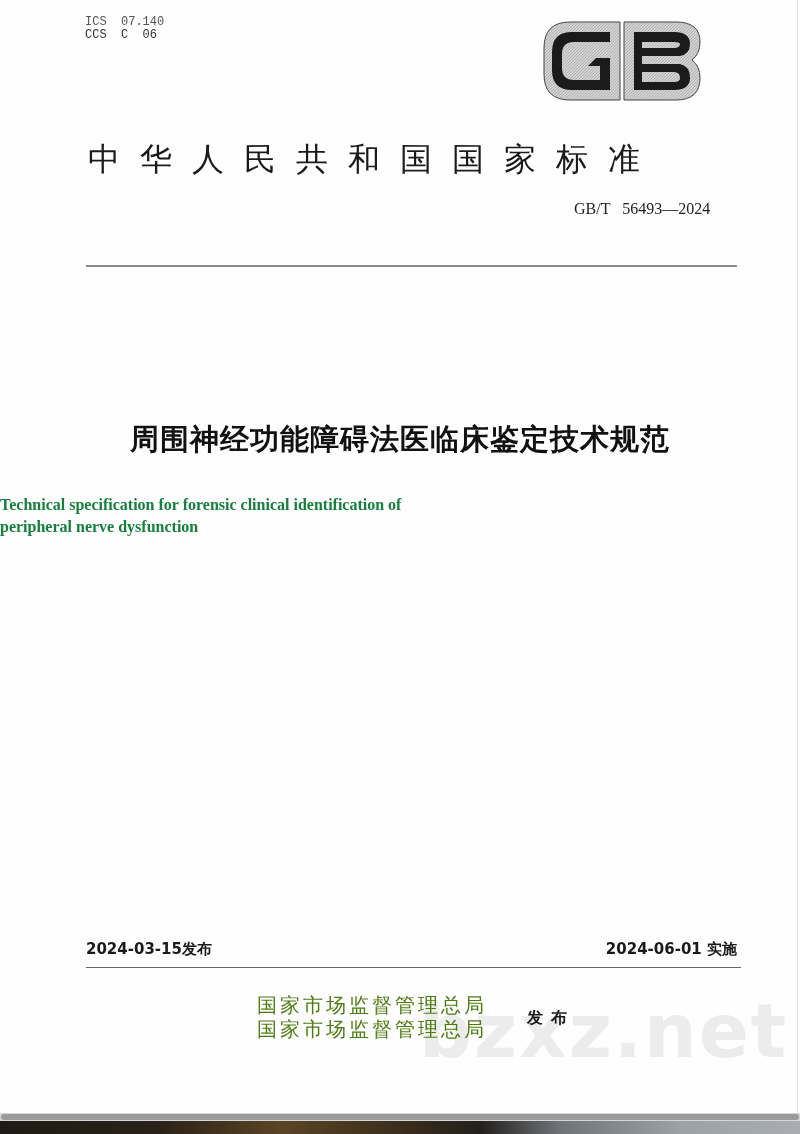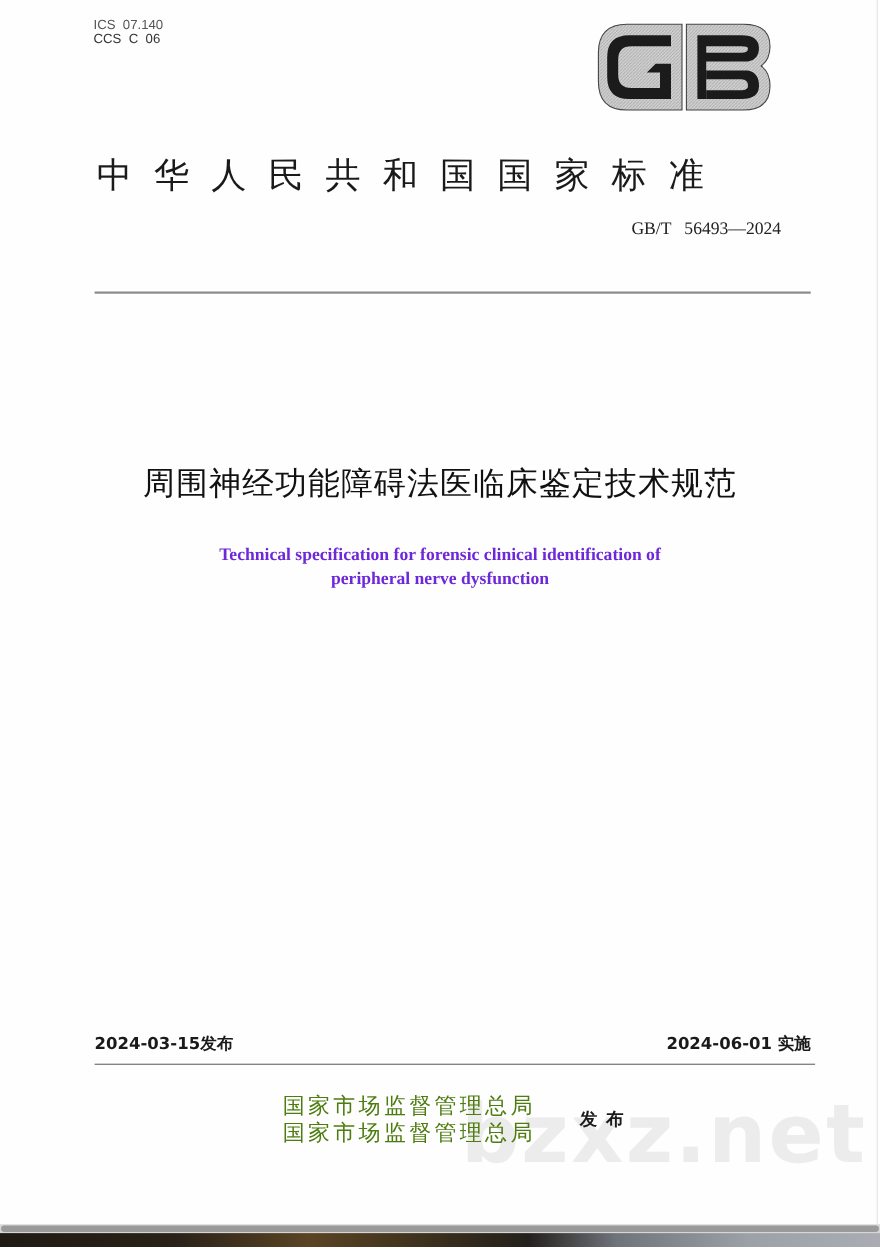--- a/index.html
+++ b/index.html
@@ -20,21 +20,21 @@
       left: 0; top: 0;
       width: 797px;
       height: 1113px;
       background: #fefefe;
       border-right: 1px solid #e4e4e4;
     }
     .codes {
       position: absolute;
       left: 85px;
       top: 16px;
-      font-family: Liberation Sans, sans-serif;
+      font-family: Liberation Mono, monospace;
       font-size: 12px;
       line-height: 13px;
       color: #333;
     }
     .codes .line { white-space: pre; }
     .codes .ics { color: #555; }
 
     .gb-logo {
       position: absolute;
       left: 542px;
@@ -74,37 +74,37 @@
       background: #8a8a8a;
     }
 
     .cn-title {
       position: absolute;
       left: 0;
       width: 800px;
       top: 420px;
       text-align: center;
       font-family: "DejaVu Sans", sans-serif;
-      font-weight: normal;
+      font-weight: bold;
       font-size: 29px;
       color: #111;
       letter-spacing: 1px;
     }
 
     .en-title {
       position: absolute;
       left: 0;
       width: 800px;
       top: 494px;
-      text-align: center;
+      text-align: left;
       font-family: "Liberation Serif", serif;
       font-weight: bold;
       font-size: 16px;
       line-height: 22px;
-      color: #6d28d9;
+      color: #15803d;
     }
 
     .date-issue {
       position: absolute;
       left: 86px;
       top: 940px;
       font-family: "DejaVu Sans", sans-serif;
       font-weight: bold;
       font-size: 15px;
       color: #1a1a1a;

